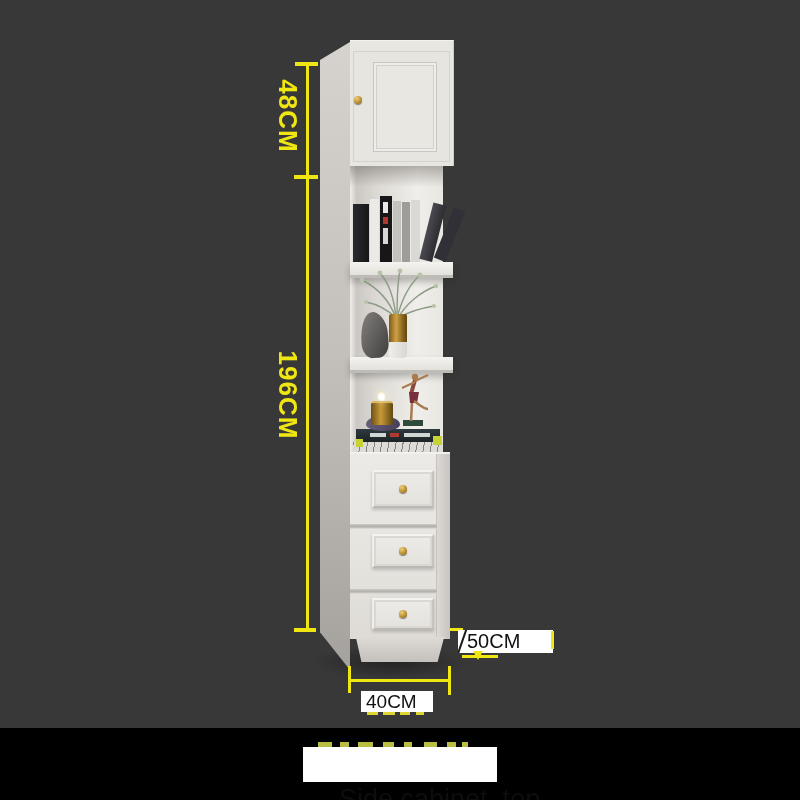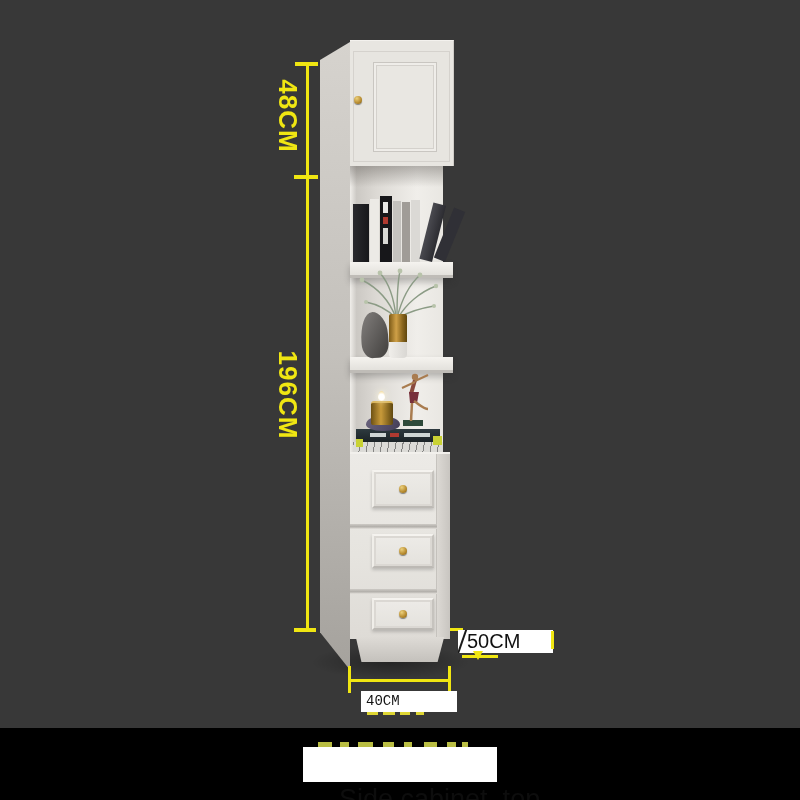--- a/index.html
+++ b/index.html
@@ -219,21 +219,21 @@
   <div class="abs" style="left:473px;top:651px;width:0;height:0;border-left:5px solid transparent;border-right:5px solid transparent;border-top:9px solid #f0e612;"></div>
 
   <div class="abs dim" style="left:349px;top:679px;width:101px;height:3px;"></div>
   <div class="abs dim" style="left:348px;top:666px;width:3px;height:27px;"></div>
   <div class="abs dim" style="left:448px;top:666px;width:3px;height:29px;"></div>
   <div class="abs peek" style="left:367px;top:709px;width:11px;height:6px;"></div>
   <div class="abs peek" style="left:383px;top:709px;width:12px;height:6px;"></div>
   <div class="abs peek" style="left:400px;top:709px;width:10px;height:6px;"></div>
   <div class="abs peek" style="left:416px;top:709px;width:8px;height:6px;"></div>
   <div class="abs peek" style="left:429px;top:693px;width:4px;height:17px;"></div>
-  <div class="abs white-label" style="left:361px;top:691px;width:96px;height:21px;font-size:14px;line-height:21px;padding-left:5px;box-sizing:border-box;font-family:Liberation Mono, monospace;">
+  <div class="abs white-label" style="left:361px;top:691px;width:72px;height:21px;font-size:19px;line-height:21px;padding-left:5px;box-sizing:border-box;">
     <span>40CM</span>
   </div>
 
   <div class="abs" style="left:0;top:728px;width:800px;height:72px;background:#000000;"></div>
   <div class="abs art" style="left:318px;top:742px;width:14px;height:5px;"></div>
   <div class="abs art" style="left:340px;top:742px;width:9px;height:5px;"></div>
   <div class="abs art" style="left:358px;top:742px;width:15px;height:5px;"></div>
   <div class="abs art" style="left:383px;top:742px;width:11px;height:5px;"></div>
   <div class="abs art" style="left:404px;top:742px;width:8px;height:5px;"></div>
   <div class="abs art" style="left:424px;top:742px;width:13px;height:5px;"></div>

